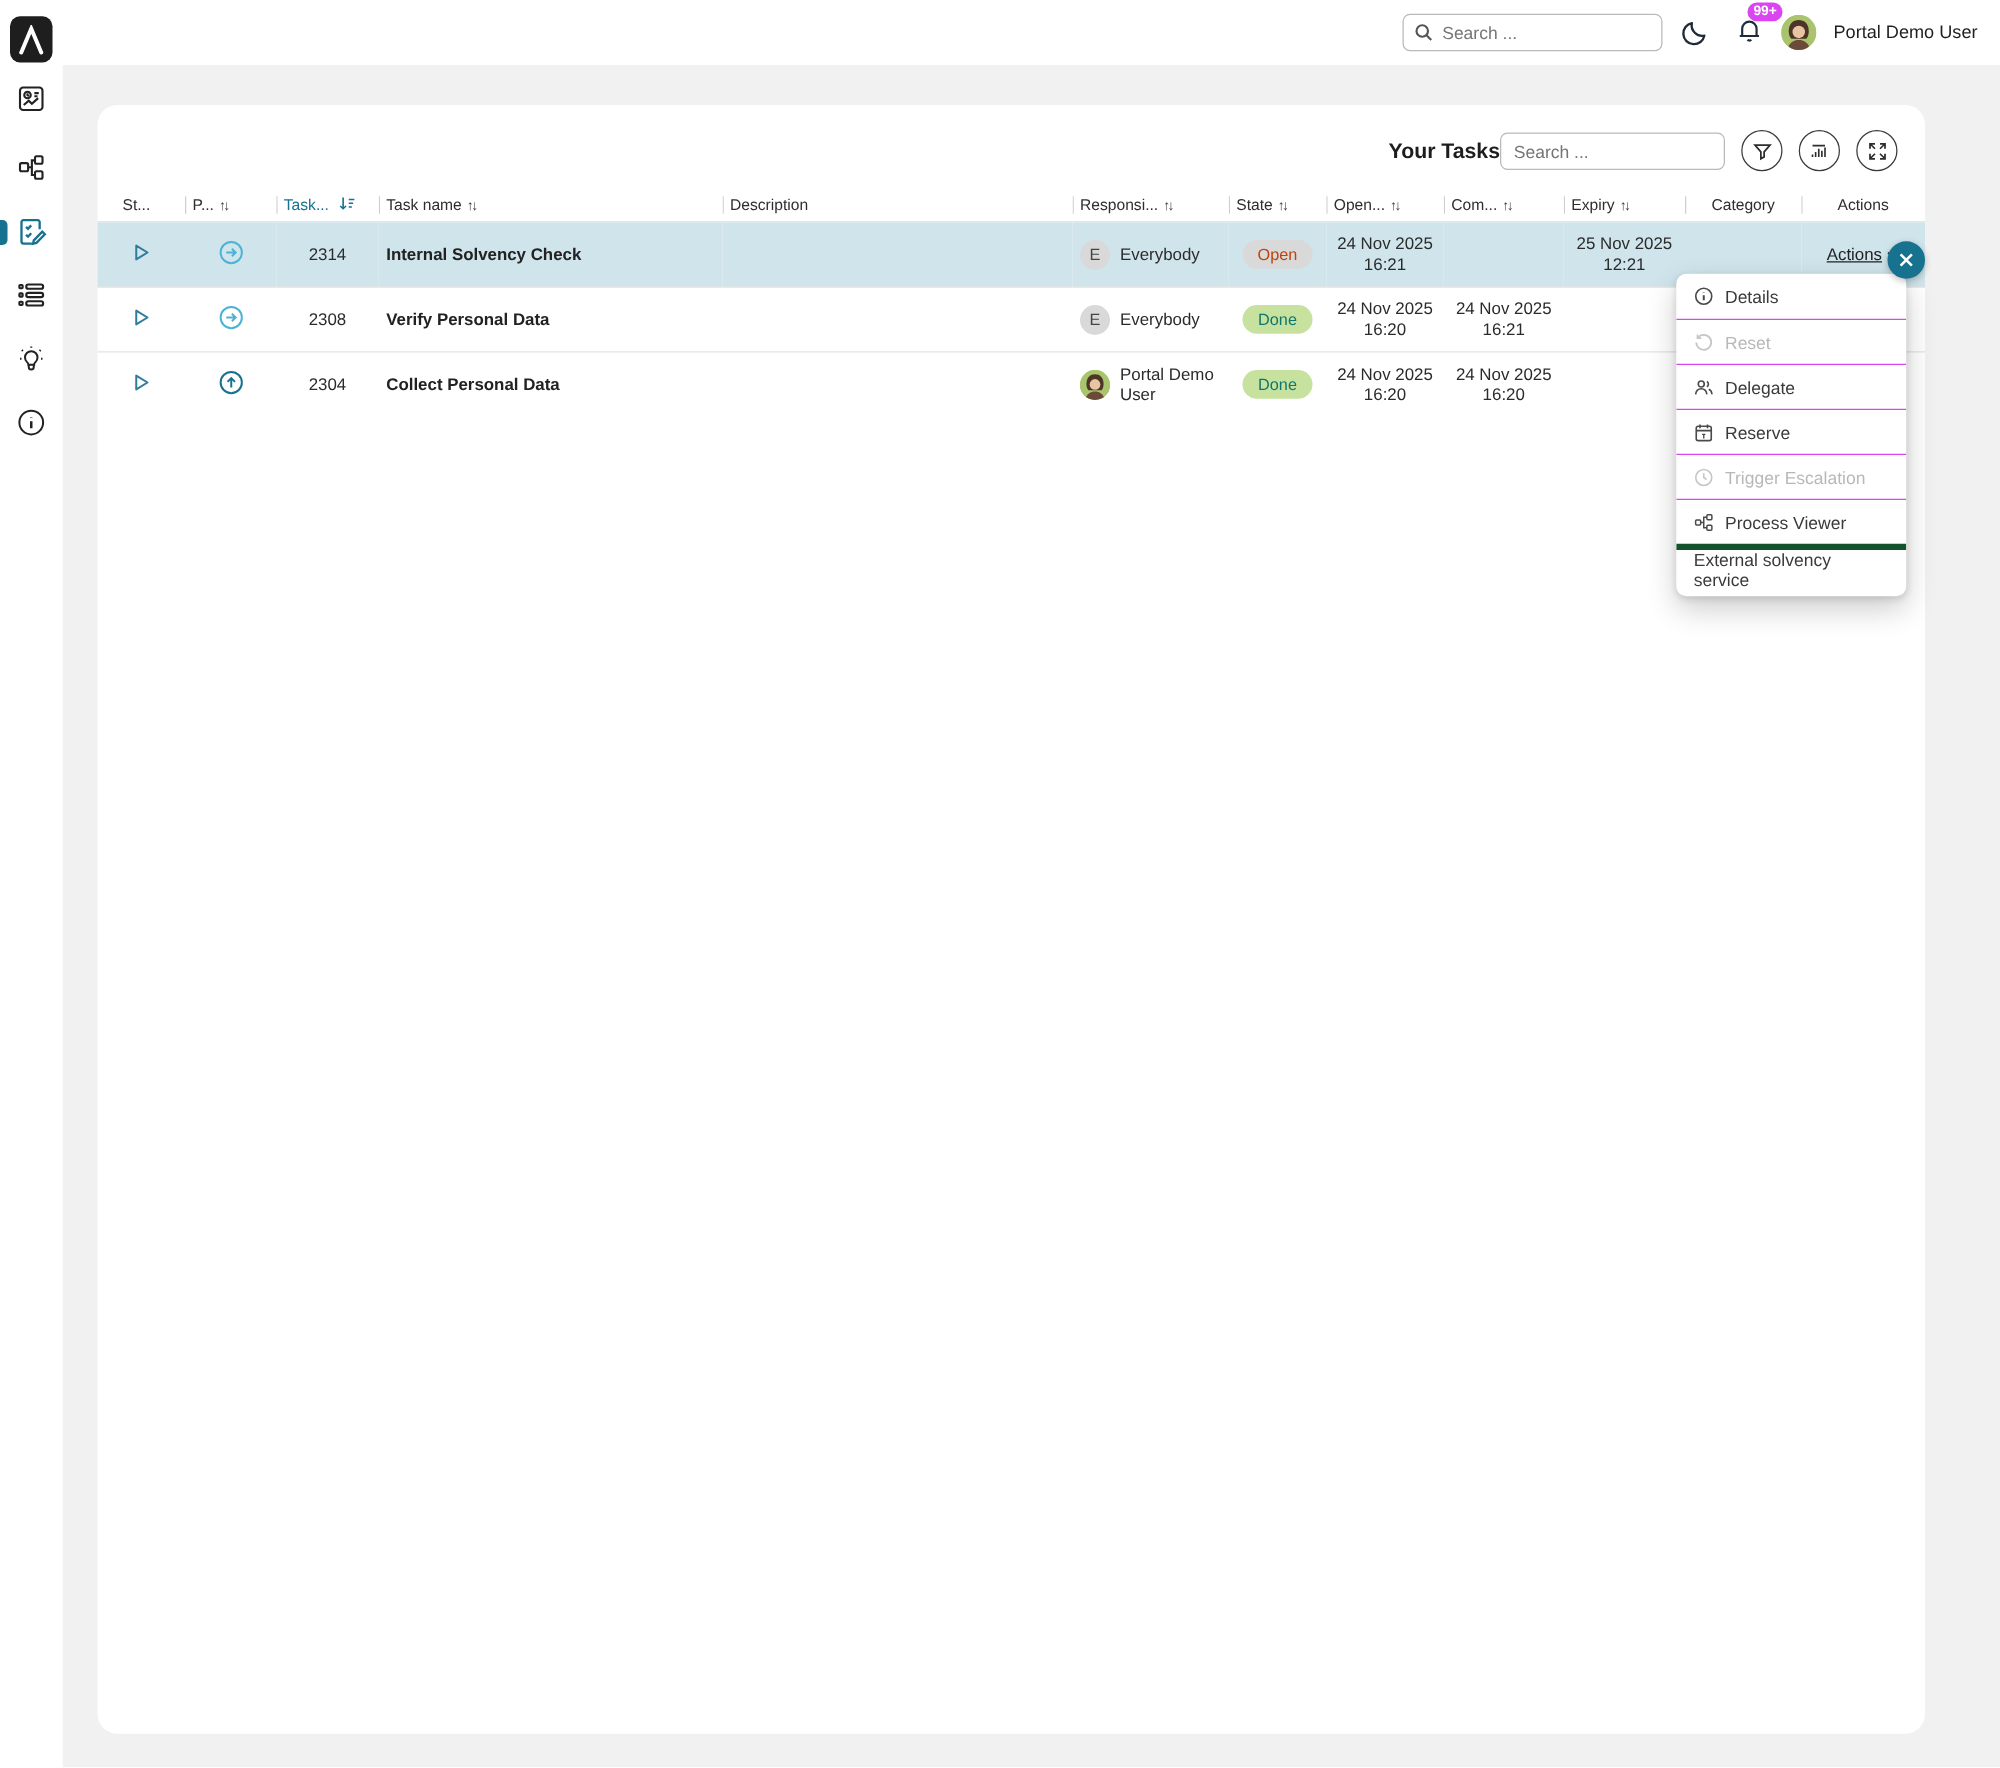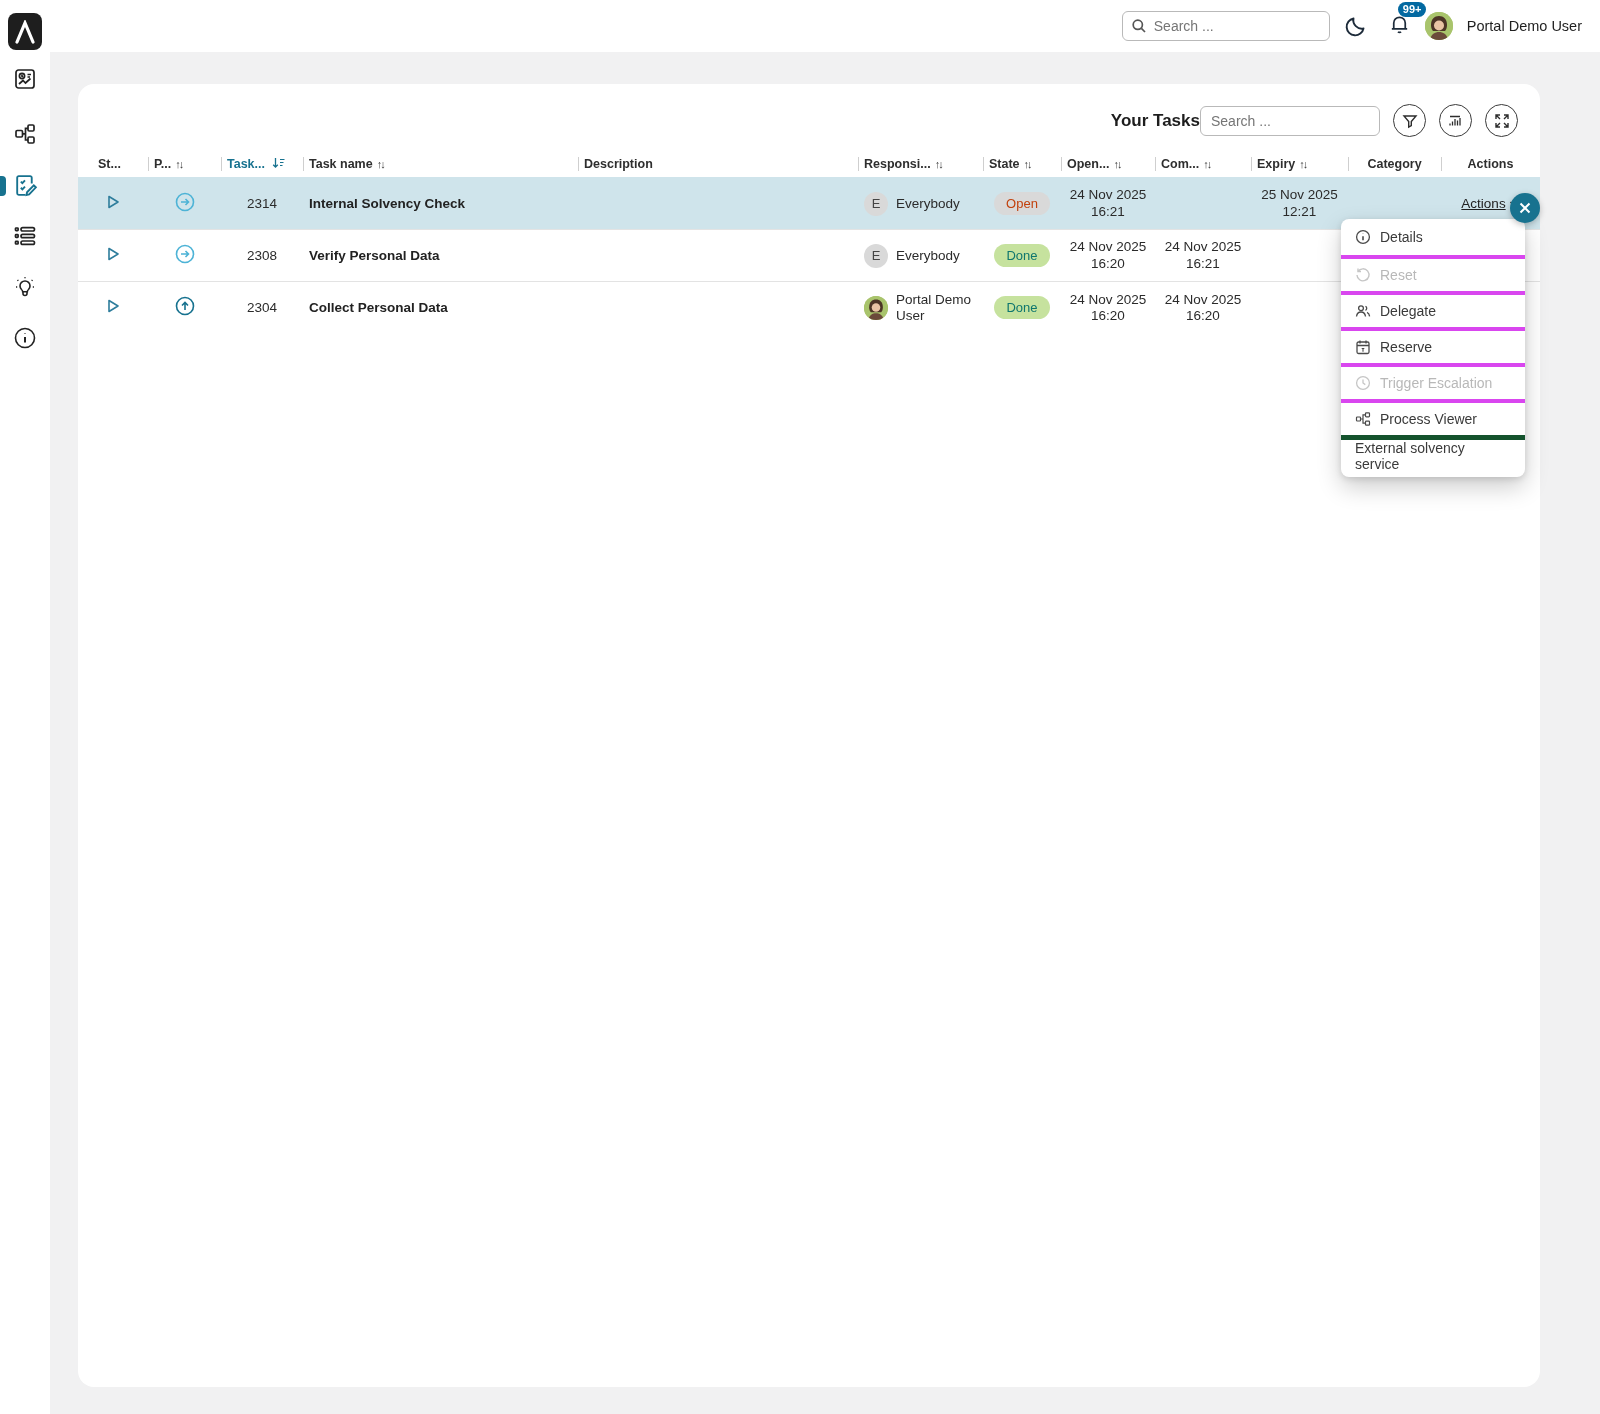--- a/index.html
+++ b/index.html
@@ -14,36 +14,36 @@
   .nav-indicator { position:absolute; left:0; top:176px; width:6px; height:20px; background:#17728f; border-radius:0 4px 4px 0; }
 
   
   .topbar { position:absolute; left:50px; top:0; right:0; height:52px; background:#fff; display:flex; align-items:center; justify-content:flex-end; padding-right:18px; gap:14px; z-index:5; }
   .search-wrap { position:relative; }
   .search-wrap .mag { position:absolute; left:9px; top:7px; color:#555; }
   .topbar input.search { width:208px; height:30px; border:1px solid #b9b9b9; border-radius:6px; padding:0 8px 0 31px; font-size:14px; color:#333; outline:none; background:#fff; }
   .topbar input.search::placeholder, .card input.search::placeholder { color:#757575; }
   .icon-btn { background:none; border:none; cursor:pointer; color:#1d2b3a; display:flex; align-items:center; justify-content:center; padding:0; }
   .bell-wrap { position:relative; margin-left:6px; }
-  .badge { position:absolute; top:-10px; left:10px; background:#0369a1; color:#fff; font-size:11px; font-weight:bold; border-radius:10px; padding:2px 5px; line-height:1; }
+  .badge { position:absolute; top:-10px; left:10px; background:#d946ef; color:#fff; font-size:11px; font-weight:bold; border-radius:10px; padding:2px 5px; line-height:1; }
   .avatar { width:28px; height:28px; border-radius:50%; overflow:hidden; background:#a9c46c; flex:0 0 auto; }
   .user-name { font-size:14.5px; color:#1f1f1f; }
 
   
   .content { position:absolute; left:50px; top:52px; right:0; bottom:0; background:#f1f1f2; }
   .card { position:absolute; left:28px; top:32px; width:1462px; height:1303px; background:#fff; border-radius:16px; }
   .card-header { display:flex; align-items:center; justify-content:flex-end; padding:20px 22px 10px 22px; }
   .card-title { font-size:17px; font-weight:bold; color:#1d1d1d; }
   .card-tools { display:flex; align-items:center; gap:8px; }
   .card input.search { width:180px; height:30px; border:1px solid #b9b9b9; border-radius:6px; padding:0 10px; font-size:14px; color:#333; outline:none; }
   .circle-btn { width:33px; height:33px; border-radius:50%; border:1px solid #3a3a3a; background:#fff; display:flex; align-items:center; justify-content:center; color:#2d2d2d; cursor:pointer; margin-left:5px; }
 
   
   table.tasks { width:100%; border-collapse:collapse; table-layout:fixed; margin-top:4px; }
-  th { font-size:12.5px; font-weight:bold; color:#2e2e2e; text-align:left; padding:6px 6px; white-space:nowrap; overflow:hidden; position:relative;margin-left:19px; }
+  th { font-size:12.5px; font-weight:normal; color:#2e2e2e; text-align:left; padding:6px 6px; white-space:nowrap; overflow:hidden; position:relative;margin-left:19px; }
   th .vline { position:absolute; left:0; top:6px; bottom:6px; width:1px; background:#cfcfcf; }
   th.sorted span.lbl { color:#17728f; }
   .sort-arrows { font-size:11px; letter-spacing:-2px; color:#3a3a3a; margin-left:4px; }
   td { font-size:13.5px; color:#2b2b2b; padding:4px 6px; height:52px; vertical-align:middle; border-top:1px solid #e3e3e3; }
   tr.highlight td { background:#cfe4eb; border-top-color:#cfe4eb; }
   td.c { text-align:center; }
   .task-name { font-weight:bold; color:#222; }
   .resp { display:flex; align-items:center; gap:8px; }
   .resp-avatar { width:24px; height:24px; border-radius:50%; background:#d9d9d9; color:#444; font-size:13px; display:flex; align-items:center; justify-content:center; flex:0 0 auto; }
   .resp-photo { width:24px; height:24px; border-radius:50%; overflow:hidden; background:#a9c46c; flex:0 0 auto; }
@@ -51,21 +51,21 @@
   .pill { display:inline-block; padding:4px 12px; border-radius:13px; font-size:13px; color:#c2410c; }
   .pill.open { background:#d9d9d9; }
   .pill.done { background:#c6e29e; color:#0f766e; }
   .dt { text-align:center; line-height:1.2; font-size:13.5px; }
   .dt span { display:block; }
   .actions-link { color:#222; text-decoration:underline; cursor:pointer; display:inline-flex; align-items:center; gap:3px; }
   .actions-cell { text-align:center; }
 
   
   .ctx-menu { position:absolute; left:1341px; top:219px; width:184px; background:#fff; border-radius:8px; box-shadow:0 10px 24px rgba(0,0,0,.2), 0 2px 6px rgba(0,0,0,.12); z-index:20; padding-bottom:6px; overflow:hidden; }
-  .ctx-item { display:flex; align-items:center; gap:9px; height:36px; padding:0 14px; font-size:14px; color:#3a3a3a; cursor:pointer; border-top:4px solid #d946ef; }
+  .ctx-item { display:flex; align-items:center; gap:9px; height:36px; padding:0 14px; font-size:14px; color:#3a3a3a; cursor:pointer; border-top:1px solid #d946ef; }
   .ctx-item:first-child { border-top:none; }
   .ctx-item.disabled { color:#b8b8b8; cursor:default; }
   .ctx-item.disabled svg { color:#c6c6c6; }
   .ctx-item svg { color:#4a4a4a; flex:0 0 auto; }
   .ctx-item.sep { border-top:5px solid #14532d; }
   .close-fab { position:absolute; left:1510px; top:193px; width:30px; height:30px; border-radius:50%; background:#17728f; border:none; display:flex; align-items:center; justify-content:center; z-index:30; cursor:pointer; box-shadow:0 2px 6px rgba(0,0,0,.25); }
 </style>
 </head>
 <body>
 

